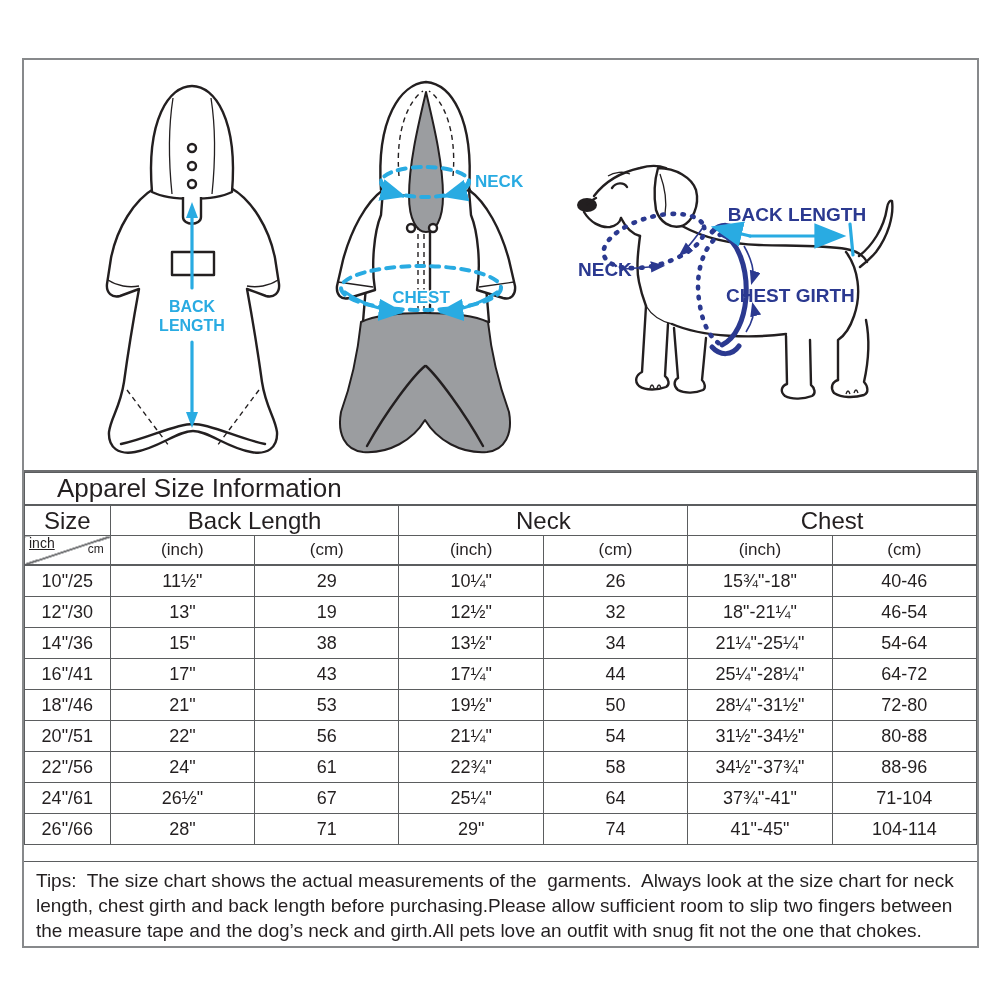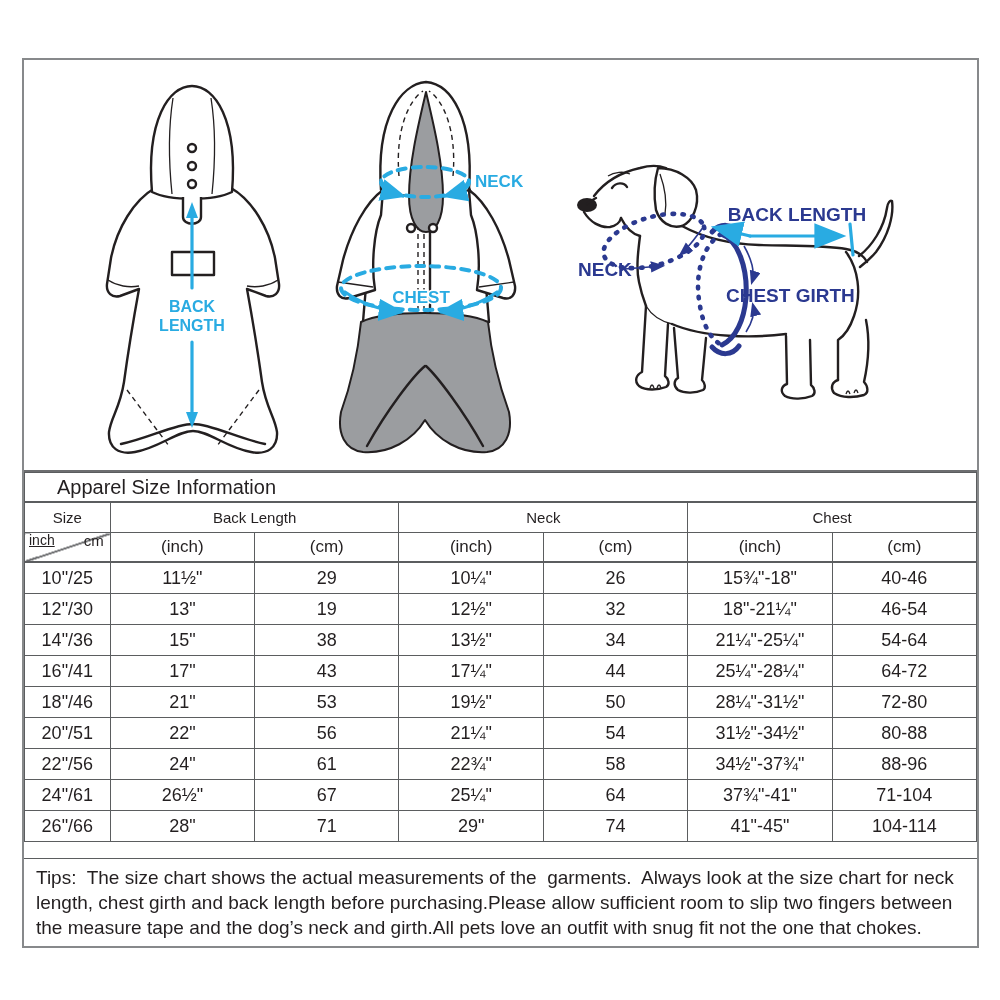--- a/index.html
+++ b/index.html
@@ -5,29 +5,29 @@
   html,body{margin:0;padding:0;background:#ffffff;width:1000px;height:1000px;
     font-family:"Liberation Sans", sans-serif;color:#231f20;}
   .frame{position:absolute;left:22px;top:58px;width:957px;height:890px;
     border:2px solid #87898b;box-sizing:border-box;background:#fff;
     display:flex;flex-direction:column;}
   .art{position:relative;height:410px;border-bottom:2px solid #6d6e70;flex:none;overflow:hidden;}
   .art svg{position:absolute;}
   table{width:100%;border-collapse:collapse;table-layout:fixed;flex:none;}
   td{border:1px solid #5b5d5f;text-align:center;vertical-align:middle;
      font-size:18px;padding:0;height:30px;white-space:nowrap;}
-  tr.title-row td{text-align:left;padding-left:32px;font-size:20px;height:28px;
+  tr.title-row td{text-align:left;padding-left:32px;font-size:26px;height:28px;
      border-bottom-width:2px;}
-  tr.group-row td{font-size:15px;height:29px;text-align:center;}
+  tr.group-row td{font-size:24px;height:29px;text-align:center;}
   tr.unit-row td{font-size:17px;height:28px;border-bottom-width:2px;}
   td.corner{position:relative;background:
      linear-gradient(to bottom right, transparent calc(50% - 1px),
      #6d6e70 calc(50% - 1px), #6d6e70 calc(50% + 1px), transparent calc(50% + 1px));}
   td.corner .tl{position:absolute;top:0px;left:4px;font-size:14px;line-height:15px;text-decoration:underline;}
-  td.corner .br{position:absolute;bottom:13px;right:6px;font-size:15px;line-height:15px;}
+  td.corner .br{position:absolute;bottom:7px;right:6px;font-size:12px;line-height:15px;}
   .tips{flex:1;border-top:1px solid #5b5d5f;padding:6px 12px 4px 12px;
      font-size:19px;line-height:1.32;white-space:pre-wrap;margin-top:16px;}
   
   .ink{stroke:#231f20;fill:none;stroke-width:2.4;stroke-linecap:round;stroke-linejoin:round;}
   .inkfill{stroke:#231f20;fill:#ffffff;stroke-width:2.4;stroke-linejoin:round;}
   .gray{stroke:#231f20;fill:#9b9da0;stroke-width:2;stroke-linejoin:round;}
   .thin{stroke:#231f20;fill:none;stroke-width:1.3;}
   .dash{stroke:#231f20;fill:none;stroke-width:1.4;stroke-dasharray:5 4;}
   .cy{stroke:#29abe2;fill:none;stroke-width:3.2;stroke-linecap:round;}
   .cydash{stroke:#29abe2;fill:none;stroke-width:4;stroke-dasharray:8 7;stroke-linecap:round;}

